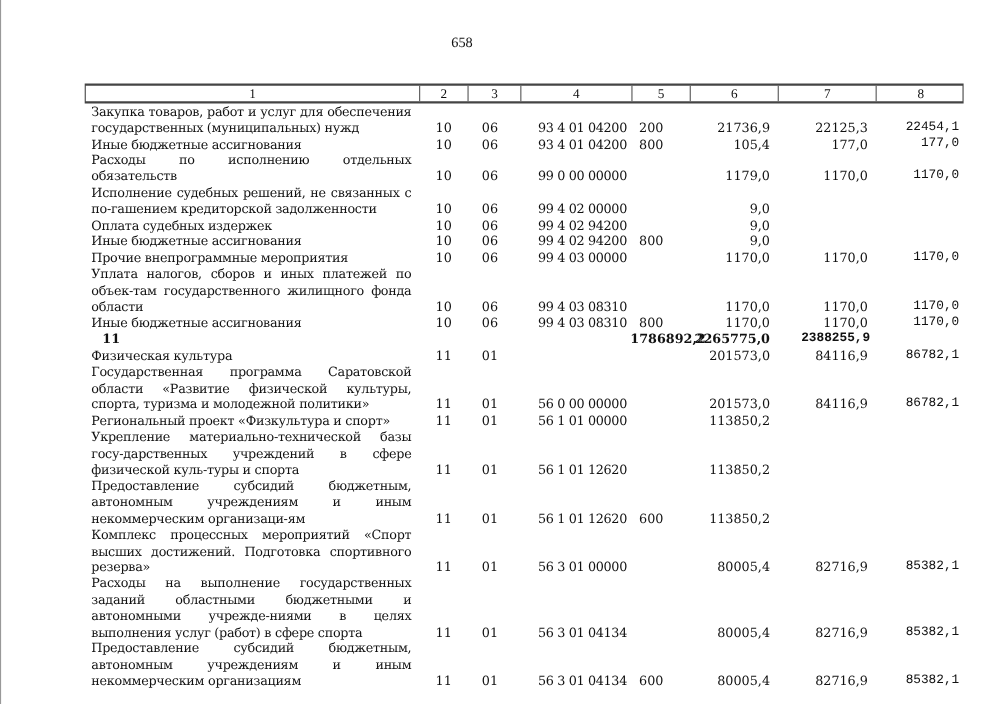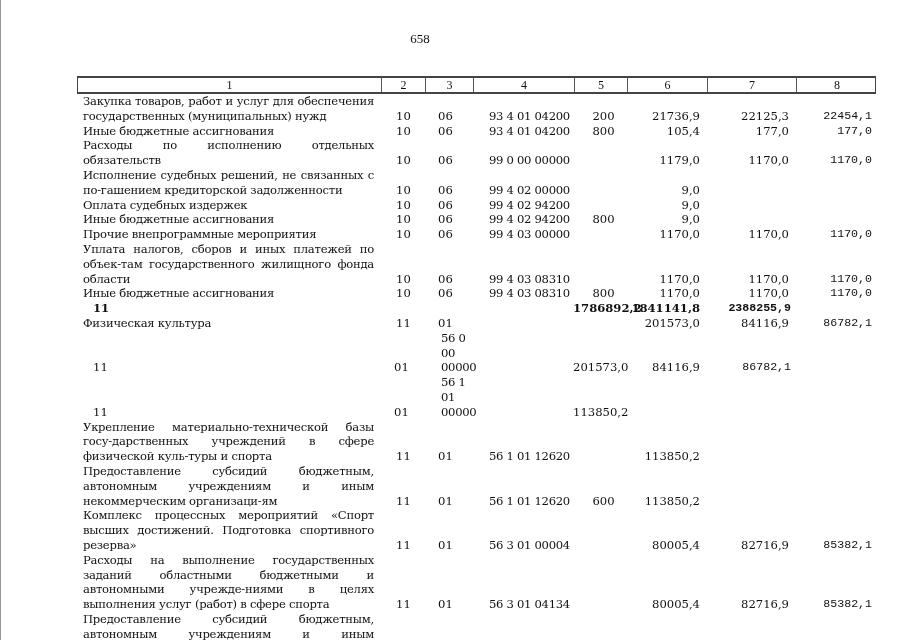--- a/index.html
+++ b/index.html
@@ -18,21 +18,21 @@
     border: 1px solid #444; border-top: 2px solid #444; border-bottom: 2px solid #444;
     height: 14px; font-family: "Liberation Serif", serif; font-size: 12px; line-height: 14px;
   }
   .hdr > div { text-align: center; border-left: 1px solid #555; }
   .hdr > div:first-child { border-left: none; }
   .row { display: grid; grid-template-columns: 303px 44px 48px 101px 53px 80px 89px 81px; align-items: end; }
   .c-name { padding-left: 6px; padding-right: 6px; text-align: justify; text-align-last: left; letter-spacing: -0.25px; }
   .c-c2 { text-align: left; padding-left: 16px; }
   .c-c3 { text-align: left; padding-left: 14px; }
   .c-c4 { text-align: left; padding-left: 17px; letter-spacing: -0.3px; }
-  .c-c5 { text-align: center; padding-left: 8px; }
+  .c-c5 { text-align: left; padding-left: 8px; }
   .c-num { text-align: right; padding-right: 6px; }
   .c-num8 { text-align: right; padding-right: 4px; font-family: Liberation Mono, monospace; }
   .bold { font-weight: bold; }
 </style>
 </head>
 <body>
 
 <div class="page-edge"></div>
 <div class="page-number">658</div>
 
@@ -137,43 +137,45 @@
     <div class="c-num">1170,0</div>
     <div class="c-num">1170,0</div>
     <div class="c-num8">1170,0</div>
   </div>
       <div class="row bold">
     <div class="c-c2">11</div>
     <div class="c-c3"></div>
     <div class="c-c4"></div>
     <div class="c-c5"></div>
     <div class="c-num">1786892,2</div>
-    <div class="c-num">1841141,8</div>
+    <div class="c-num">2265775,0</div>
     <div class="c-num8">2388255,9</div>
   </div>
       <div class="row">
     <div class="c-name">Физическая культура</div>
     <div class="c-c2">11</div>
     <div class="c-c3">01</div>
     <div class="c-c4"></div>
     <div class="c-c5"></div>
     <div class="c-num">201573,0</div>
     <div class="c-num">84116,9</div>
     <div class="c-num8">86782,1</div>
   </div>
       <div class="row">
+    <div class="c-name">Государственная программа Саратовской области «Развитие физической культуры, спорта, туризма и молодежной политики»</div>
     <div class="c-c2">11</div>
     <div class="c-c3">01</div>
     <div class="c-c4">56 0 00 00000</div>
     <div class="c-c5"></div>
     <div class="c-num">201573,0</div>
     <div class="c-num">84116,9</div>
     <div class="c-num8">86782,1</div>
   </div>
       <div class="row">
+    <div class="c-name">Региональный проект «Физкультура и спорт»</div>
     <div class="c-c2">11</div>
     <div class="c-c3">01</div>
     <div class="c-c4">56 1 01 00000</div>
     <div class="c-c5"></div>
     <div class="c-num">113850,2</div>
     <div class="c-num"></div>
     <div class="c-num8"></div>
   </div>
       <div class="row">
     <div class="c-name">Укрепление материально-технической базы госу-дарственных учреждений в сфере физической куль-туры и спорта</div>
@@ -192,21 +194,21 @@
     <div class="c-c4">56 1 01 12620</div>
     <div class="c-c5">600</div>
     <div class="c-num">113850,2</div>
     <div class="c-num"></div>
     <div class="c-num8"></div>
   </div>
       <div class="row">
     <div class="c-name">Комплекс процессных мероприятий «Спорт высших достижений. Подготовка спортивного резерва»</div>
     <div class="c-c2">11</div>
     <div class="c-c3">01</div>
-    <div class="c-c4">56 3 01 00004</div>
+    <div class="c-c4">56 3 01 00000</div>
     <div class="c-c5"></div>
     <div class="c-num">80005,4</div>
     <div class="c-num">82716,9</div>
     <div class="c-num8">85382,1</div>
   </div>
       <div class="row">
     <div class="c-name">Расходы на выполнение государственных заданий областными бюджетными и автономными учрежде-ниями в целях выполнения услуг (работ) в сфере спорта</div>
     <div class="c-c2">11</div>
     <div class="c-c3">01</div>
     <div class="c-c4">56 3 01 04134</div>

